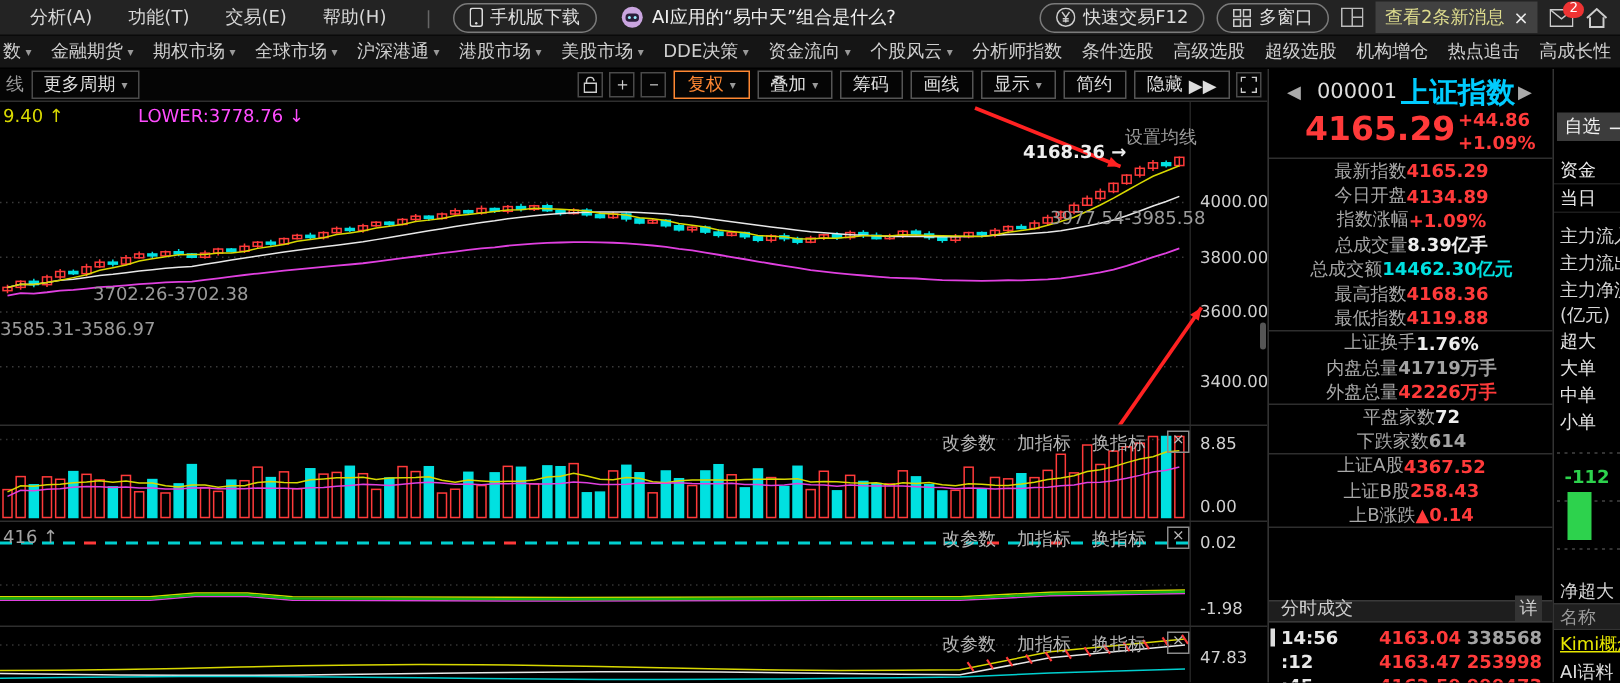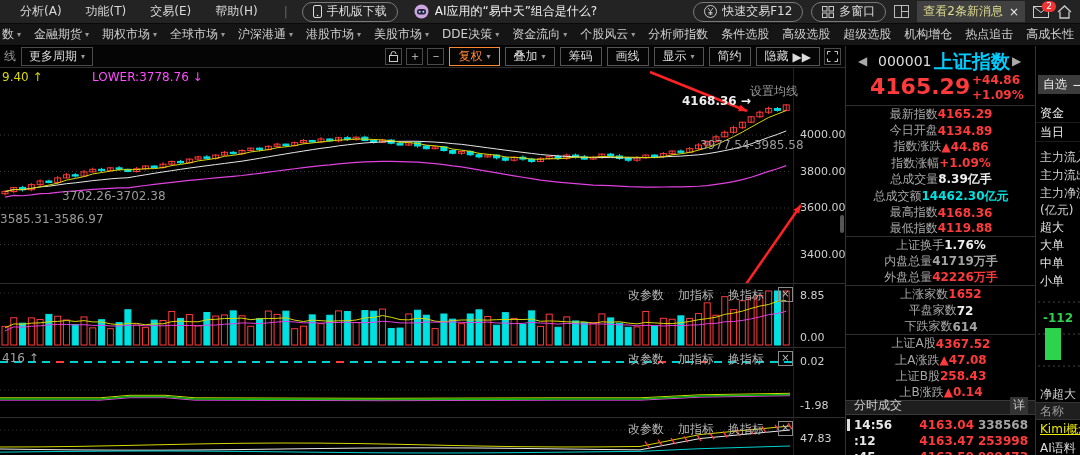--- a/index.html
+++ b/index.html
@@ -662,24 +662,20 @@
   <div id="qrows">
       <div class="qrow">
         <span class="lbl">最新指数</span>
         <span class="val red">4165.29</span>
       </div>
       <div class="qrow">
         <span class="lbl">今日开盘</span>
         <span class="val red">4134.89</span>
       </div>
       <div class="qrow">
-        <span class="lbl">指数涨跌</span>
-        <span class="val red">▲44.86</span>
-      </div>
-      <div class="qrow">
         <span class="lbl">指数涨幅</span>
         <span class="val red">+1.09%</span>
       </div>
       <div class="qrow">
         <span class="lbl">总成交量</span>
         <span class="val white">8.39亿手</span>
       </div>
       <div class="qrow">
         <span class="lbl">总成交额</span>
         <span class="val cyan">14462.30亿元</span>
@@ -698,38 +694,30 @@
       </div>
       <div class="qrow">
         <span class="lbl">内盘总量</span>
         <span class="val green">41719万手</span>
       </div>
       <div class="qrow div">
         <span class="lbl">外盘总量</span>
         <span class="val red">42226万手</span>
       </div>
       <div class="qrow">
-        <span class="lbl">上涨家数</span>
-        <span class="val red">1652</span>
-      </div>
-      <div class="qrow">
         <span class="lbl">平盘家数</span>
         <span class="val white">72</span>
       </div>
       <div class="qrow div">
         <span class="lbl">下跌家数</span>
         <span class="val green">614</span>
       </div>
       <div class="qrow">
         <span class="lbl">上证A股</span>
         <span class="val red">4367.52</span>
-      </div>
-      <div class="qrow">
-        <span class="lbl">上A涨跌</span>
-        <span class="val red">▲47.08</span>
       </div>
       <div class="qrow">
         <span class="lbl">上证B股</span>
         <span class="val red">258.43</span>
       </div>
       <div class="qrow div">
         <span class="lbl">上B涨跌</span>
         <span class="val red">▲0.14</span>
       </div>
     </div>

